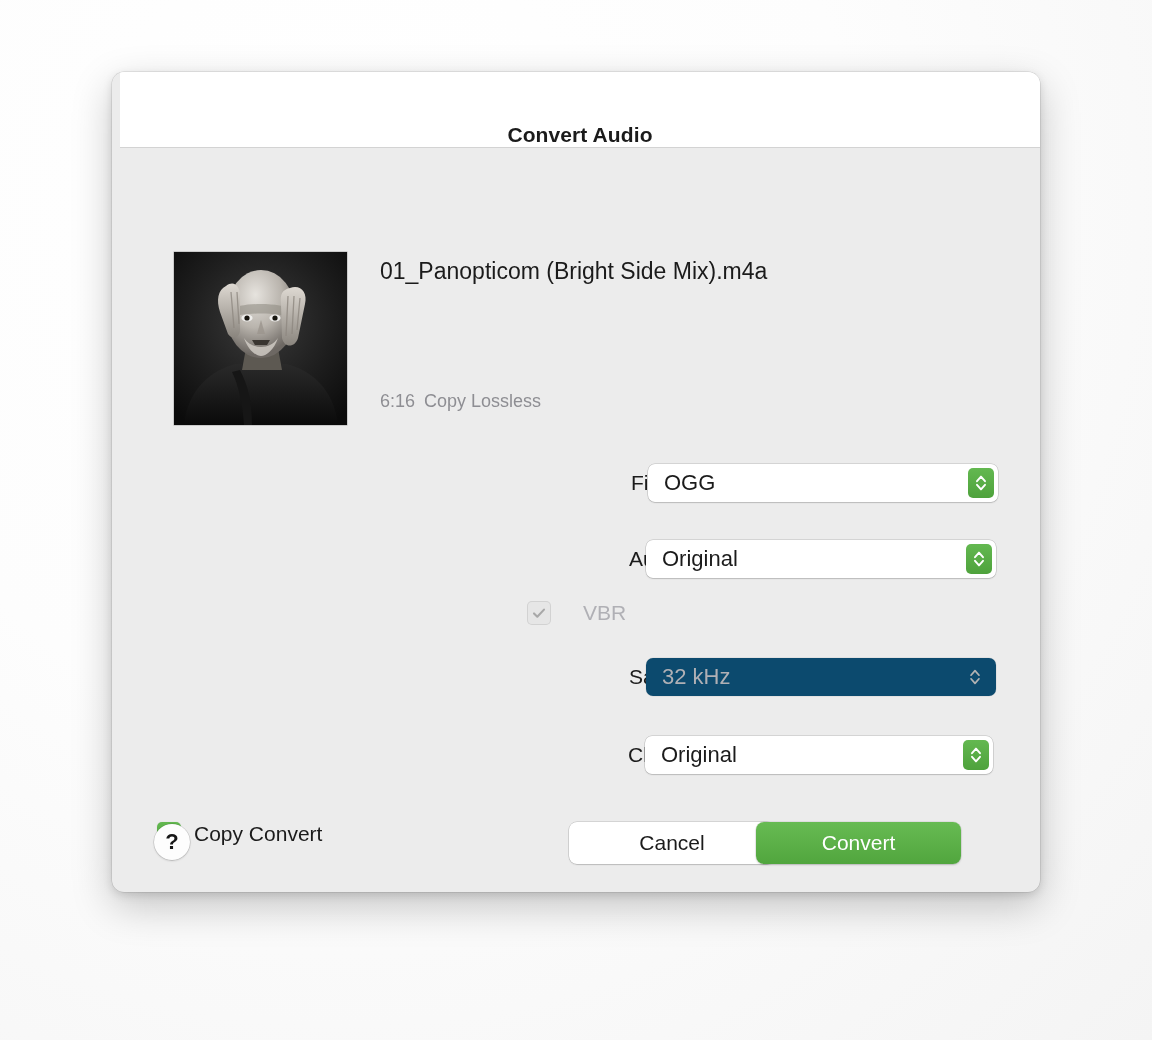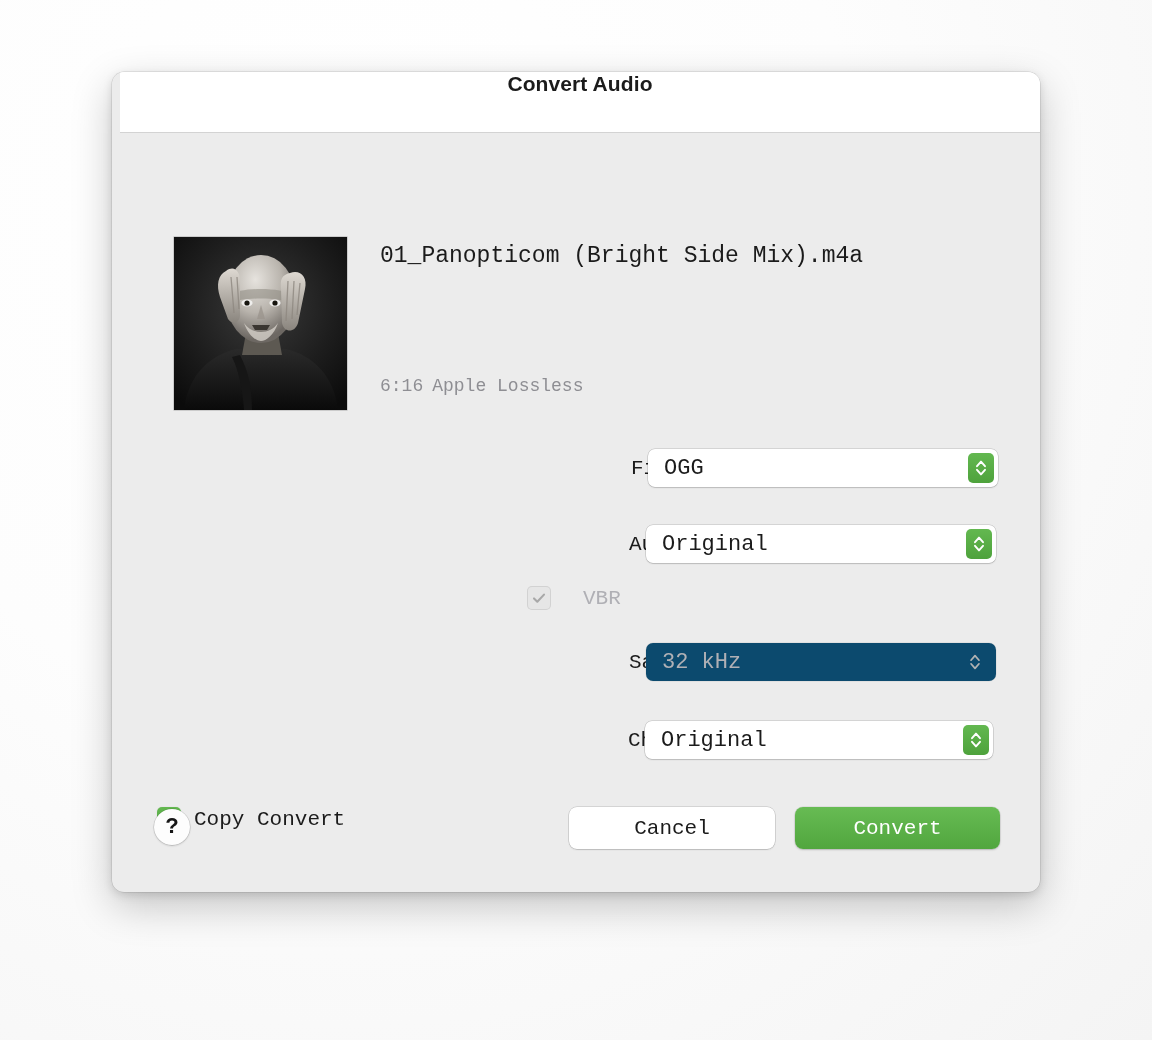--- a/index.html
+++ b/index.html
@@ -23,40 +23,39 @@
     width: 928px;
     height: 820px;
     border-radius: 12px;
     background: #ececec;
     box-shadow: 0 14px 40px rgba(0,0,0,0.22),
                 0 3px 10px rgba(0,0,0,0.13),
                 0 0 0 0.5px rgba(0,0,0,0.14);
     overflow: hidden;
   }
   .titlebar {
-    height: 61px;
+    height: 76px;
     background: #ffffff;
     border-bottom: 1px solid #d3d3d3;
     display: flex;
-    align-items: flex-start;
+    align-items: flex-end;
     justify-content: center;
     box-sizing: border-box;
     margin-left: 8px;
   }
   .titlebar-text {
     font-size: 21px;
     font-weight: bold;
     color: #1b1b1b;
     letter-spacing: 0.1px;
   }
 
   .body {
     position: relative;
     height: 758px;
-    font-family: Liberation Mono, monospace;
   }
 
   
   .file-info {
     position: absolute;
     left: 62px;
     top: 104px;
     width: 810px;
     height: 175px;
   }
@@ -214,21 +213,21 @@
     box-sizing: border-box;
   }
   .btn-cancel {
     left: 457px;
     width: 206px;
     background: #ffffff;
     color: #1b1b1b;
     box-shadow: 0 0 0 0.5px rgba(0,0,0,0.20), 0 1px 1.5px rgba(0,0,0,0.12);
   }
   .btn-convert {
-    left: 683px;
+    left: 644px;
     width: 205px;
     background: linear-gradient(180deg, #67bb53 0%, #51a63e 100%);
     color: #ffffff;
     font-weight: normal;
     box-shadow: 0 0 0 0.5px rgba(0,0,0,0.10), 0 1px 2px rgba(0,0,0,0.18);
   }
 </style>
 </head>
 <body>
 
@@ -290,21 +289,21 @@
           <path d="M116 36 C126 32 134 40 131 52 L124 86 C121 96 110 96 108 86 L107 52 C106 42 108 38 116 36 Z" fill="url(#handG)"></path>
           <path d="M114 44 L112 84 M120 44 L118 82 M126 46 L123 78" stroke="#8d877f" stroke-width="1.3" fill="none" opacity="0.8"></path>
 
           <path d="M66 118 C74 134 78 150 78 173 L70 173 C68 148 64 132 58 120 Z" fill="#161616"></path>
         </svg>
       </div>
 
       <div class="file-name">01_Panopticom (Bright Side Mix).m4a</div>
 
       <div class="file-meta">
-        <span class="dur">6:16</span><span>Apple Lossless</span>
+        <span class="dur">6:16</span><span>Copy Lossless</span>
       </div>
     </div>
 
     <div class="row" style="left:536px; top:316px; width:350px;">
       <div class="row-label">File Format</div>
       <div class="popup" style="width:350px;">
         <span class="popup-value">OGG</span>
         <span class="stepper">
           <svg width="14" height="20" viewBox="0 0 14 20">
             <path d="M3 8.2 L7 3.6 L11 8.2" fill="none" stroke="#ffffff" stroke-width="1.9" stroke-linecap="round" stroke-linejoin="round"></path>

